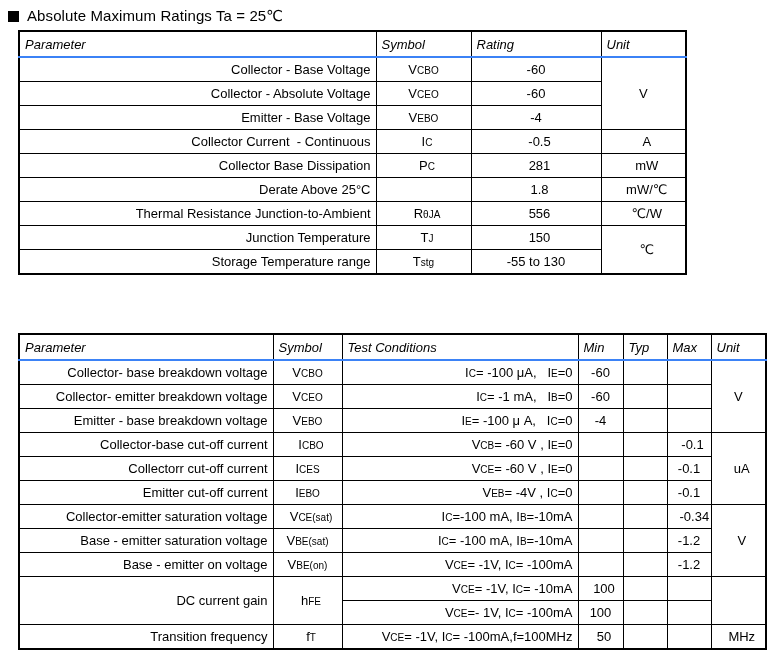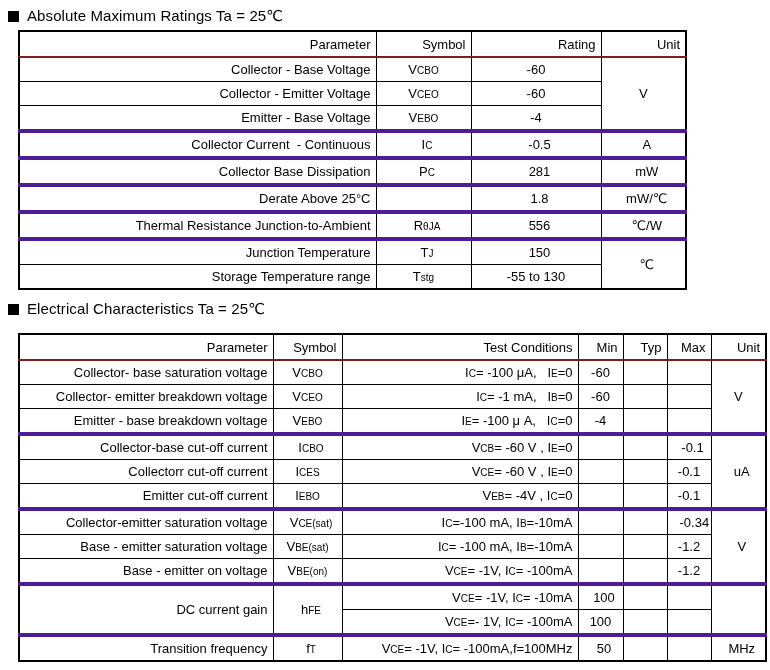--- a/index.html
+++ b/index.html
@@ -23,24 +23,24 @@
     font-size:13px; border:2px solid #000;
   }
   #table1 { top:30px;  width:667px; }
   #table2 { top:333px; width:747px; }
 
   .tbl th, .tbl td {
     border:1px solid #000; padding:0 5px; height:23px;
     white-space:pre; overflow:hidden; font-weight:normal;
     vertical-align:middle; line-height:1;
   }
-  .tbl th { height:24px; text-align:right; border-bottom:2px solid #7f1d1d; }
+  .tbl th { height:24px; text-align:left; border-bottom:2px solid #3b82f6;font-style:italic; }
   .tbl td.c { text-align:center; }
   .tbl td.param { text-align:right; }
-  .tbl tr.gs td { border-top:4px solid #4c1d95;padding-left:12px; }
+  .tbl tr.gs td { border-top:1px solid #4c1d95;padding-left:12px; }
   .sc { font-size:10px;margin-top:26px; }
 </style>
 </head>
 <body>
 
 <div class="page">
 
   <div class="sec-title" id="title1">
     <span class="sq"></span>
     <span>Absolute Maximum Ratings Ta = 25℃</span>
@@ -62,21 +62,21 @@
       </tr>
     </thead>
     <tbody>
       <tr>
         <td class="param">Collector - Base Voltage</td>
         <td class="c">V<span class="sc">CBO</span></td>
         <td class="c">-60</td>
         <td class="c" rowspan="3">V</td>
       </tr>
       <tr>
-        <td class="param">Collector - Emitter Voltage</td>
+        <td class="param">Collector - Absolute Voltage</td>
         <td class="c">V<span class="sc">CEO</span></td>
         <td class="c">-60</td>
       </tr>
       <tr>
         <td class="param">Emitter - Base Voltage</td>
         <td class="c">V<span class="sc">EBO</span></td>
         <td class="c">-4</td>
       </tr>
       <tr class="gs">
         <td class="param">Collector Current  - Continuous</td>
@@ -109,24 +109,20 @@
         <td class="c" rowspan="2">℃</td>
       </tr>
       <tr>
         <td class="param">Storage Temperature range</td>
         <td class="c">T<span class="sc">stg</span></td>
         <td class="c">-55 to 130</td>
       </tr>
     </tbody>
   </table>
 
-  <div class="sec-title" id="title2">
-    <span class="sq"></span>
-    <span>Electrical Characteristics Ta = 25℃</span>
-  </div>
 
   <table class="tbl" id="table2">
     <colgroup>
         <col style="width:254px">
         <col style="width:69px">
         <col style="width:236px">
         <col style="width:45px">
         <col style="width:44px">
         <col style="width:44px">
         <col style="width:55px">
@@ -137,21 +133,21 @@
         <th>Symbol</th>
         <th>Test Conditions</th>
         <th>Min</th>
         <th>Typ</th>
         <th>Max</th>
         <th>Unit</th>
       </tr>
     </thead>
     <tbody>
       <tr>
-        <td class="param">Collector- base saturation voltage</td>
+        <td class="param">Collector- base breakdown voltage</td>
         <td class="c">V<span class="sc">CBO</span></td>
         <td class="param">I<span class="sc">C</span>= -100 μA,   I<span class="sc">E</span>=0</td>
         <td class="c">-60</td>
         <td class="c"></td>
         <td class="c"></td>
         <td class="c" rowspan="3">V</td>
       </tr>
       <tr>
         <td class="param">Collector- emitter breakdown voltage</td>
         <td class="c">V<span class="sc">CEO</span></td>

